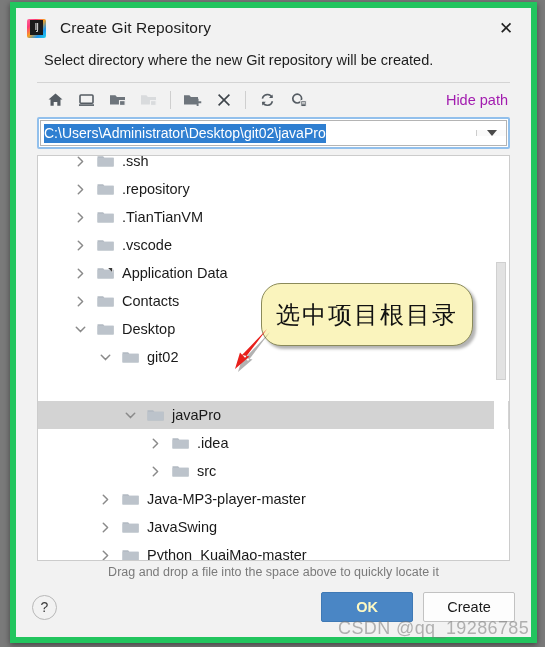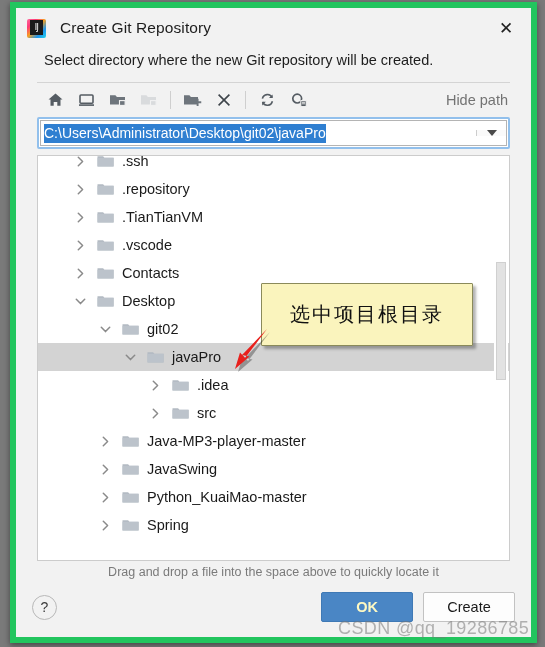--- a/index.html
+++ b/index.html
@@ -109,21 +109,21 @@
   }
   .tb-btn.disabled { cursor: default; opacity: .42; }
   .tb-sep {
     width: 1px; height: 18px;
     background: #cfcfcf;
     margin: 0 6px;
     flex: none;
   }
   .hide-path {
     margin-left: auto;
-    color: #737373;
+    color: #a21caf;
     font-size: 14.5px;
     cursor: pointer;
     padding-right: 2px;
   }
 
   
   .path-row {
     margin: 0 21px 6px 21px;
     flex: none;
     position: relative;
@@ -193,21 +193,21 @@
   }
   .row {
     height: 28px;
     display: flex;
     align-items: center;
     white-space: nowrap;
     cursor: default;
     font-size: 14.5px;
     color: #1a1a1a;
   }
-  .row.selected { background: #d3d3d3; }
+  .row.selected { background: #d3d3d3; margin-top: 30px; }
   .chev {
     width: 17px;
     flex: none;
     display: flex; align-items: center; justify-content: center;
     cursor: pointer;
   }
   .chev svg { display: block; }
   .folder-ico {
     width: 18px; height: 15px;
     flex: none;
@@ -284,26 +284,26 @@
 
   
   #callout {
     position: absolute;
     left: 261px;
     top: 283px;
     width: 212px;
     height: 63px;
     background: #faf4bd;
     border: 1px solid #8a8a5a;
-    border-radius: 1px;
+    border-radius: 20px;
     box-shadow: 3px 3px 3px rgba(0,0,0,.30);
     display: flex; align-items: center; justify-content: center;
     z-index: 40;
     font-family: "DejaVu Sans", sans-serif;
-    font-size: 20px;
+    font-size: 24px;
     color: #111;
     letter-spacing: 2px;
   }
   #arrow {
     position: absolute;
     left: 226px;
     top: 327px;
     width: 45px;
     height: 48px;
     z-index: 41;
@@ -493,20 +493,38 @@
               <div class="chev">
                 <svg width="11" height="11" viewBox="0 0 11 11">
                   <path d="M3.3 1.3 L7.6 5.5 L3.3 9.7" fill="none" stroke="#8a8a8a" stroke-width="1.5" stroke-linecap="round" stroke-linejoin="round"></path>
                 </svg>
               </div>
               <div style="width: 8px; flex: 0 0 auto;"></div>
               <div class="folder-ico">
                 <svg width="18" height="15" viewBox="0 0 18 15">
                   <path d="M0.5 2.2h5.6l1.3 1.6H16.6v8.6H0.5z" fill="#b2bac2"></path>
                   <rect x="0.5" y="3.8" width="16.1" height="8.6" fill="#bcc3cb"></rect>
+                  <path d="M10.4 1.2h5.4v5.4z" fill="#ffffff"></path>
+                  <path d="M11.2 1.9h4v4z" fill="#3a3a3a"></path>
+                </svg>
+              </div>
+              <span class="row-label">Application Data</span>
+            </div>
+            <div class="row">
+              <div style="width: 34px; flex: 0 0 auto;"></div>
+              <div class="chev">
+                <svg width="11" height="11" viewBox="0 0 11 11">
+                  <path d="M3.3 1.3 L7.6 5.5 L3.3 9.7" fill="none" stroke="#8a8a8a" stroke-width="1.5" stroke-linecap="round" stroke-linejoin="round"></path>
+                </svg>
+              </div>
+              <div style="width: 8px; flex: 0 0 auto;"></div>
+              <div class="folder-ico">
+                <svg width="18" height="15" viewBox="0 0 18 15">
+                  <path d="M0.5 2.2h5.6l1.3 1.6H16.6v8.6H0.5z" fill="#b2bac2"></path>
+                  <rect x="0.5" y="3.8" width="16.1" height="8.6" fill="#bcc3cb"></rect>
                 </svg>
               </div>
               <span class="row-label">Contacts</span>
             </div>
             <div class="row">
               <div style="width: 34px; flex: 0 0 auto;"></div>
               <div class="chev">
                 <svg width="11" height="11" viewBox="0 0 11 11">
                   <path d="M1.3 3.3 L5.5 7.6 L9.7 3.3" fill="none" stroke="#8a8a8a" stroke-width="1.5" stroke-linecap="round" stroke-linejoin="round"></path>
                 </svg>

